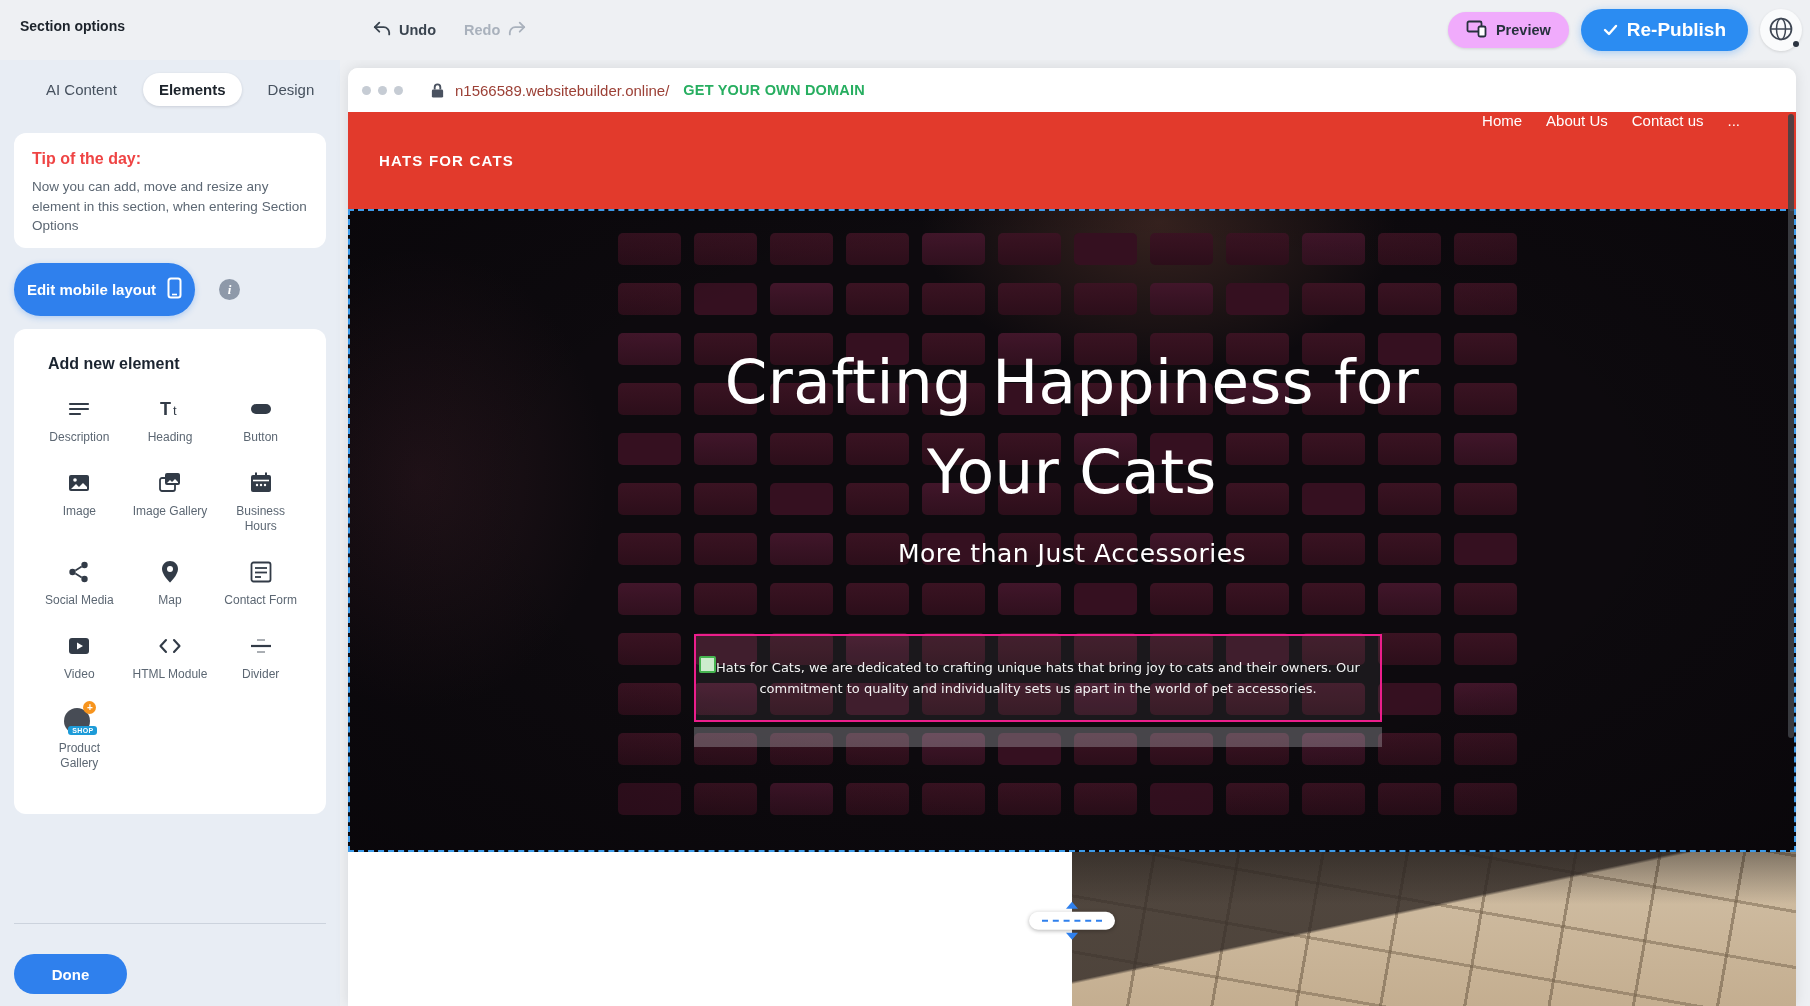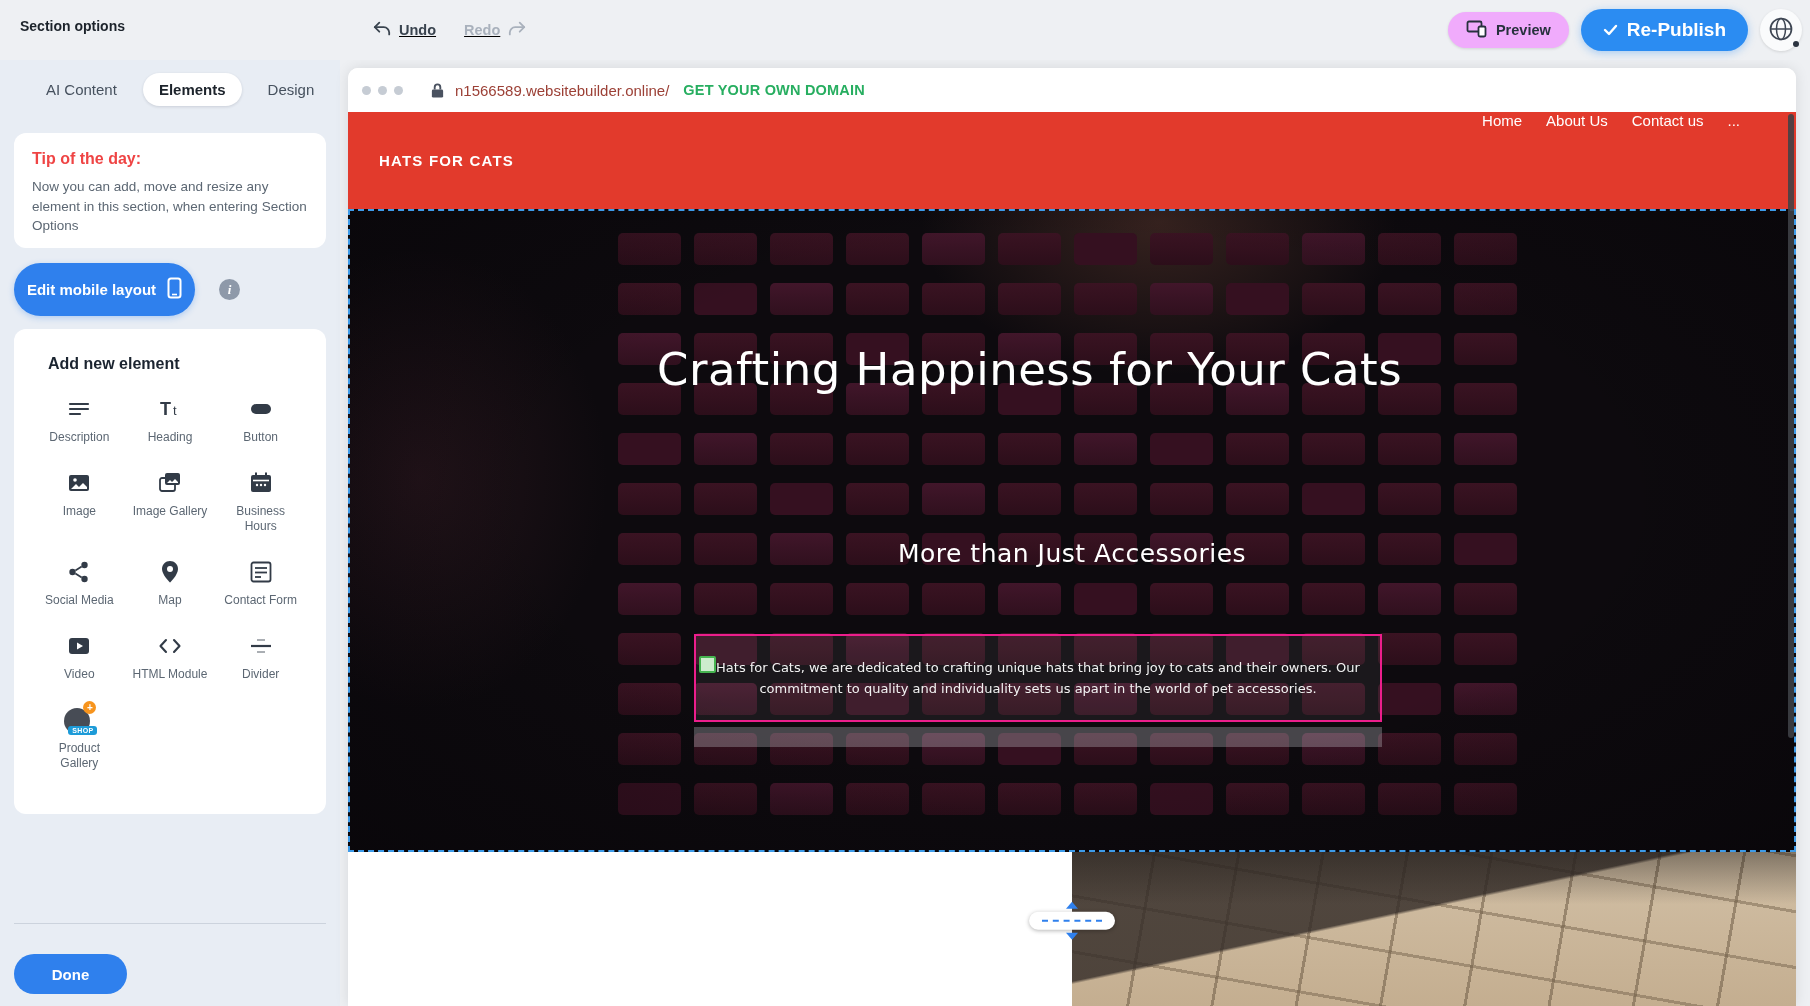--- a/index.html
+++ b/index.html
@@ -3,21 +3,21 @@
 <meta charset="utf-8">
 <style>
   html,body{margin:0;padding:0;}
   body{font-family:"Liberation Sans",sans-serif;background:#eef0f3;}
   .app{position:relative;width:1810px;height:1006px;overflow:hidden;background:#eef0f3;}
   button{border:none;background:none;font-family:inherit;cursor:pointer;padding:0;}
 
   
   .topbar{position:absolute;top:0;left:0;right:0;height:60px;background:#eef0f3;z-index:20;}
   .topbar-title{position:absolute;left:20px;top:18px;font-size:14px;font-weight:700;color:#1c232b;}
-  .history{position:absolute;left:372px;top:0;height:60px;display:flex;align-items:center;gap:28px;text-decoration:underline;}
+  .history{position:absolute;left:372px;top:0;height:60px;display:flex;align-items:center;gap:28px;}
   .hist-btn{display:flex;align-items:center;gap:7px;font-size:14.5px;font-weight:600;color:#3a444f;}
   .hist-btn.redo{color:#a9b1bc;}
   .topbar-right{position:absolute;right:8px;top:8px;height:44px;display:flex;align-items:center;gap:12px;}
   .preview-btn{display:flex;align-items:center;gap:9px;height:36px;padding:0 18px;background:#f0abfc;border-radius:18px;
     font-size:14.5px;font-weight:600;color:#27313d;box-shadow:0 1px 3px rgba(0,0,0,.12);}
   .republish-btn{display:flex;align-items:center;gap:9px;height:42px;padding:0 22px;background:#2b8cf2;border-radius:21px;
     font-size:19px;font-weight:700;color:#fff;box-shadow:0 2px 8px rgba(33,134,240,.35);}
   .globe-btn{position:relative;width:42px;height:42px;border-radius:50%;background:#fafbfc;box-shadow:0 1px 3px rgba(0,0,0,.12);
     display:flex;align-items:center;justify-content:center;}
   .globe-dot{position:absolute;right:3px;bottom:4px;width:6px;height:6px;border-radius:50%;background:#2b3340;}
@@ -71,22 +71,22 @@
   .hero{position:relative;height:643px;background:#0d0a0e;overflow:hidden;font-family:"DejaVu Sans",sans-serif;}
   .hero-glow{position:absolute;inset:0;background:
     radial-gradient(340px 220px at 56% 2%, rgba(150,90,70,.30), transparent 70%),
     radial-gradient(260px 320px at 5% 42%, rgba(95,45,58,.25), transparent 72%);}
   .tile-grid{position:absolute;left:270px;top:24px;display:grid;grid-template-columns:repeat(12,63px);
     grid-auto-rows:32px;column-gap:13px;row-gap:18px;}
   .tile{background:linear-gradient(180deg,#3a1322,#2c0e1a);border-radius:5px;}
   .tile:nth-child(5n){background:linear-gradient(180deg,#41162a,#30101e);}
   .tile:nth-child(7n){background:#351020;}
   .hero-vignette{position:absolute;inset:0;background:radial-gradient(ellipse at 50% 45%, transparent 52%, rgba(5,3,6,.45) 100%);}
-  .hero-heading{position:absolute;top:128px;left:50%;transform:translateX(-50%);width:830px;text-align:left;
-    color:#fff;font-size:45px;line-height:1.47;font-weight:500;letter-spacing:.5px;cursor:pointer;}
+  .hero-heading{position:absolute;top:128px;left:50%;transform:translateX(-50%);width:830px;text-align:center;
+    color:#fff;font-size:61px;line-height:1.47;font-weight:500;letter-spacing:.5px;cursor:pointer;}
   .hero-sub{position:absolute;top:330px;left:50%;transform:translateX(-50%);color:#fff;font-size:25px;
     letter-spacing:.5px;white-space:nowrap;cursor:pointer;}
   .para-box{position:absolute;left:346px;top:425px;width:688px;height:88px;border:2px solid #ec1e8c;
     background:rgba(255,255,255,.06);box-sizing:border-box;display:flex;align-items:center;justify-content:center;}
   .para-text{font-size:13px;line-height:1.65;color:#f2f2f2;text-align:center;padding:0 6px;}
   .drag-handle{position:absolute;left:3px;top:20px;width:17px;height:17px;background:#cdeccd;
     border:2px solid #46b450;border-radius:2px;box-sizing:border-box;cursor:grab;}
   .ghost-strip{position:absolute;left:346px;top:518px;width:688px;height:20px;background:rgba(205,210,215,.30);}
   .section-outline{position:absolute;inset:0;border:2px dashed #3d9be9;box-sizing:border-box;pointer-events:none;}
 

